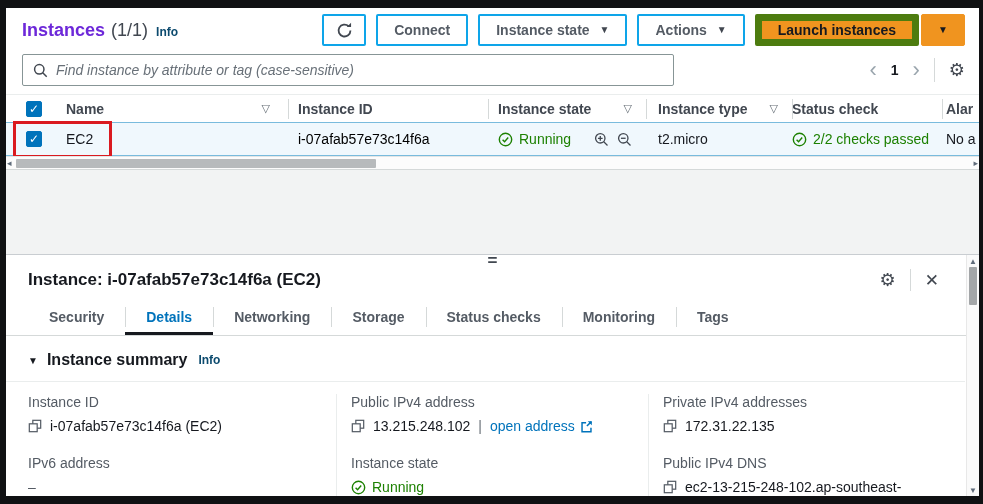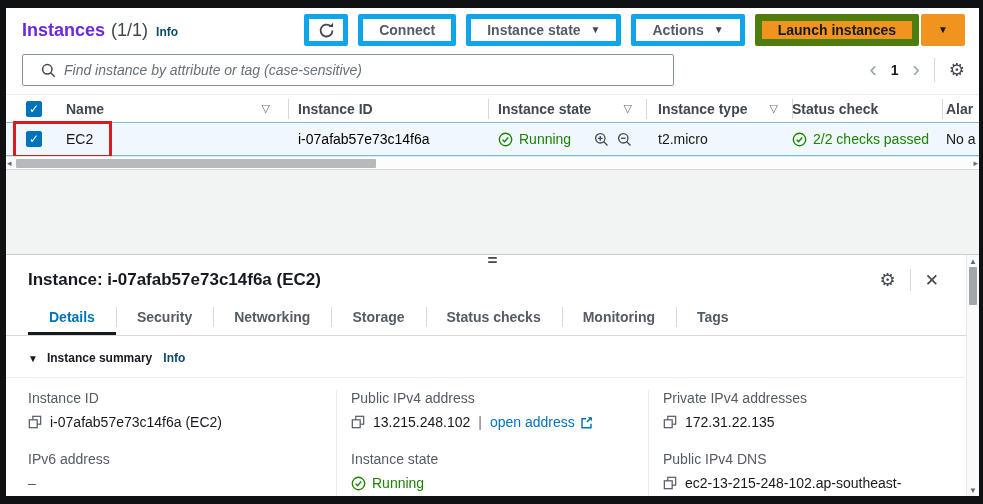--- a/index.html
+++ b/index.html
@@ -7,31 +7,31 @@
   body { background:#101113; font-family:"Liberation Sans","DejaVu Sans",sans-serif; position:relative; }
   .app { position:absolute; left:6px; top:8px; right:4px; bottom:8px; background:#fff; display:flex; flex-direction:column; overflow:hidden; }
 
   
   .toolbar { margin:5px 14px 0 16px; height:34px; display:flex; align-items:center; justify-content:space-between; }
   .title-group { display:flex; align-items:baseline; gap:6px; }
   .page-title { font-size:18px; font-weight:bold; color:#6d28d9; }
   .page-count { font-size:18px; color:#414750; }
   .info-link { font-size:12px; font-weight:bold; color:#0c4a6e; cursor:pointer; margin-left:2px; }
   .toolbar-buttons { display:flex; align-items:center; gap:10px; }
-  .btn { height:32px; background:#fff; border:5px solid #0ea5e9; border-radius:2px; color:#545b64; font-weight:bold; font-size:14px; font-family:inherit; display:flex; align-items:center; justify-content:center; gap:10px; padding:0 16px; cursor:pointer; }
+  .btn { height:32px; background:#fff; border:2px solid #0ea5e9; border-radius:2px; color:#545b64; font-weight:bold; font-size:14px; font-family:inherit; display:flex; align-items:center; justify-content:center; gap:10px; padding:0 16px; cursor:pointer; }
   .icon-btn { width:44px; padding:0; }
   .caret { font-size:10px; color:#414750; line-height:1; }
   .launch-group { display:flex; gap:2px; }
   .btn-launch { background:#f0941f; border:7px solid #4d7c0f; color:#16191f; }
   .btn-launch-caret { width:44px; padding:0; background:#f0941f; border:1px solid #f0941f; }
   .btn-launch-caret .caret { color:#16191f; }
 
   
   .search-row { margin:7px 14px 0 16px; display:flex; align-items:center; }
-  .search-box { width:652px; height:32px; border:1px solid #879596; border-radius:2px; display:flex; align-items:center; padding:0 18px; gap:8px; background:#fff; }
+  .search-box { width:652px; height:32px; border:1px solid #879596; border-radius:2px; display:flex; align-items:center; padding:0 10px; gap:8px; background:#fff; }
   .search-box input { border:none; outline:none; flex:1; font-size:14px; font-style:italic; color:#16191f; font-family:inherit; background:transparent; }
   .search-box input::placeholder { color:#687078; font-style:italic; }
   .pagination { margin-left:auto; display:flex; align-items:center; gap:14px; }
   .pg-chevron { font-size:22px; line-height:20px; color:#9aa5ad; cursor:pointer; }
   .pg-num { font-size:14px; font-weight:bold; color:#16191f; cursor:pointer; }
   .pg-divider { width:1px; height:24px; background:#d5d9d9; }
   .gear { font-size:18px; color:#414750; cursor:pointer; line-height:1; }
 
   
   .table { margin-top:8px; }
@@ -72,21 +72,21 @@
   .p-divider { width:1px; height:22px; background:#d5d9d9; }
   .close-x { font-size:17px; color:#414750; cursor:pointer; line-height:1; }
 
   .tabs { margin-top:10px; height:35px; display:flex; border-bottom:1px solid #d5d9d9; padding-left:22px; }
   .tab { padding:0 21px; display:flex; align-items:center; font-size:14px; font-weight:bold; color:#545b64; cursor:pointer; position:relative; border-bottom:3px solid transparent; }
   .tab + .tab::before { content:""; position:absolute; left:0; top:6px; height:20px; width:1px; background:#d5d9d9; }
   .tab.active { color:#0073bb; border-bottom:3px solid #16191f; }
 
   .summary-header { margin:15px 0 0 22px; display:flex; align-items:center; gap:9px; }
   .collapse-arrow { font-size:10px; color:#16191f; cursor:pointer; }
-  .summary-title { font-size:12px; font-weight:bold; color:#16191f; }
+  .summary-title { font-size:16px; font-weight:bold; color:#16191f; }
 
   .detail-grid { margin-top:12px; display:flex; border-top:1px solid #eaeded; padding-top:12px; margin-right:14px; }
   .dcol { display:flex; flex-direction:column; }
   .dcol1 { width:330px; padding-left:22px; }
   .dcol2 { width:312px; padding-left:14px; border-left:1px solid #eaeded; }
   .dcol3 { flex:1; padding-left:14px; border-left:1px solid #eaeded; overflow:hidden; }
   .field { margin-bottom:21px; }
   .field-label { font-size:14px; color:#545b64; margin-bottom:8px; }
   .field-value { font-size:14px; color:#16191f; display:flex; align-items:center; gap:8px; white-space:nowrap; }
   .copy-icon { cursor:pointer; flex:0 0 auto; display:inline-flex; }
@@ -255,25 +255,25 @@
     <div class="panel-header">
       <span class="panel-title">Instance: i-07afab57e73c14f6a (EC2)</span>
       <span class="panel-icons">
         <span class="gear">⚙</span>
         <span class="p-divider"></span>
         <span class="close-x">✕</span>
       </span>
     </div>
 
     <div class="tabs">
+      <div class="tab">
+          <span>Security</span>
+        </div>
       <div class="tab active">
           <span>Details</span>
-        </div>
-      <div class="tab">
-          <span>Security</span>
         </div>
       <div class="tab">
           <span>Networking</span>
         </div>
       <div class="tab">
           <span>Storage</span>
         </div>
       <div class="tab">
           <span>Status checks</span>
         </div>

